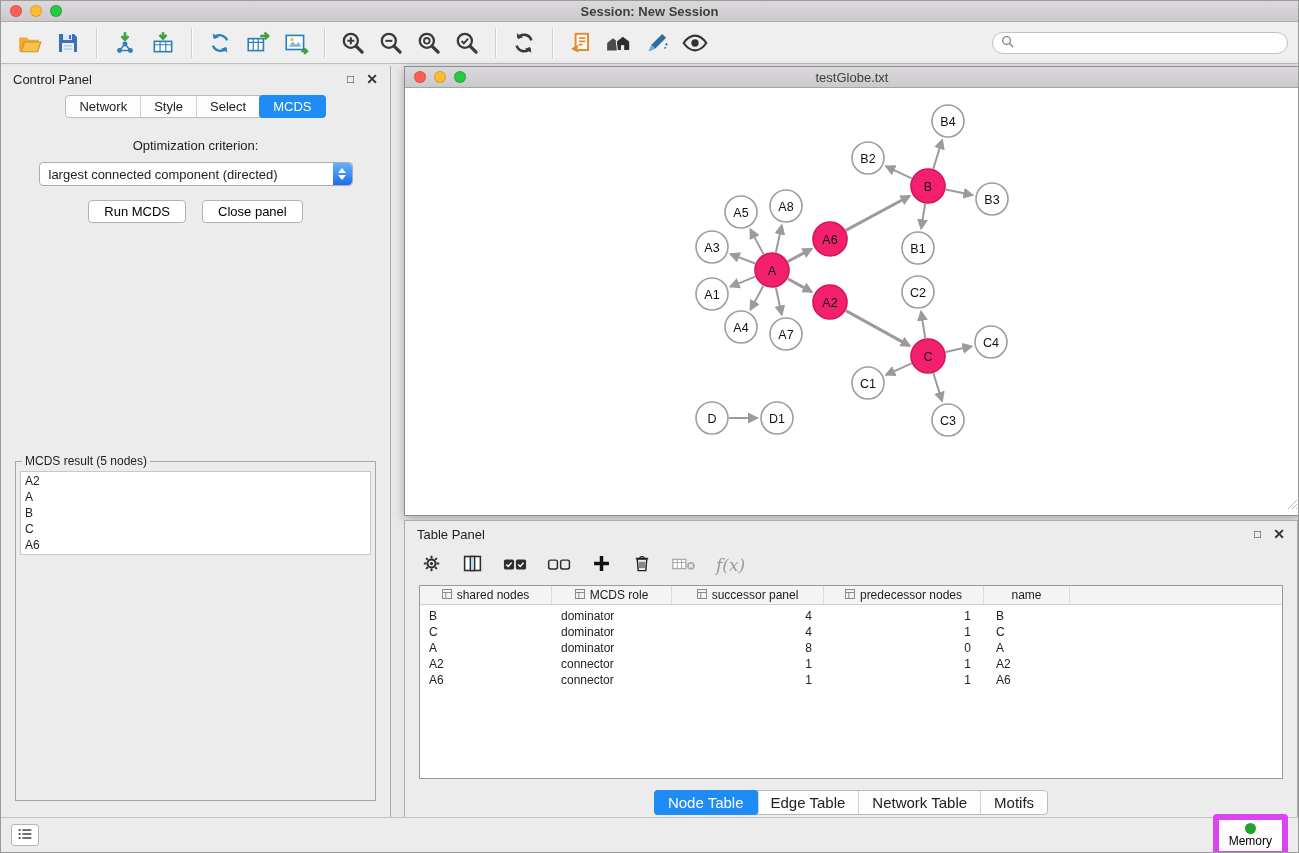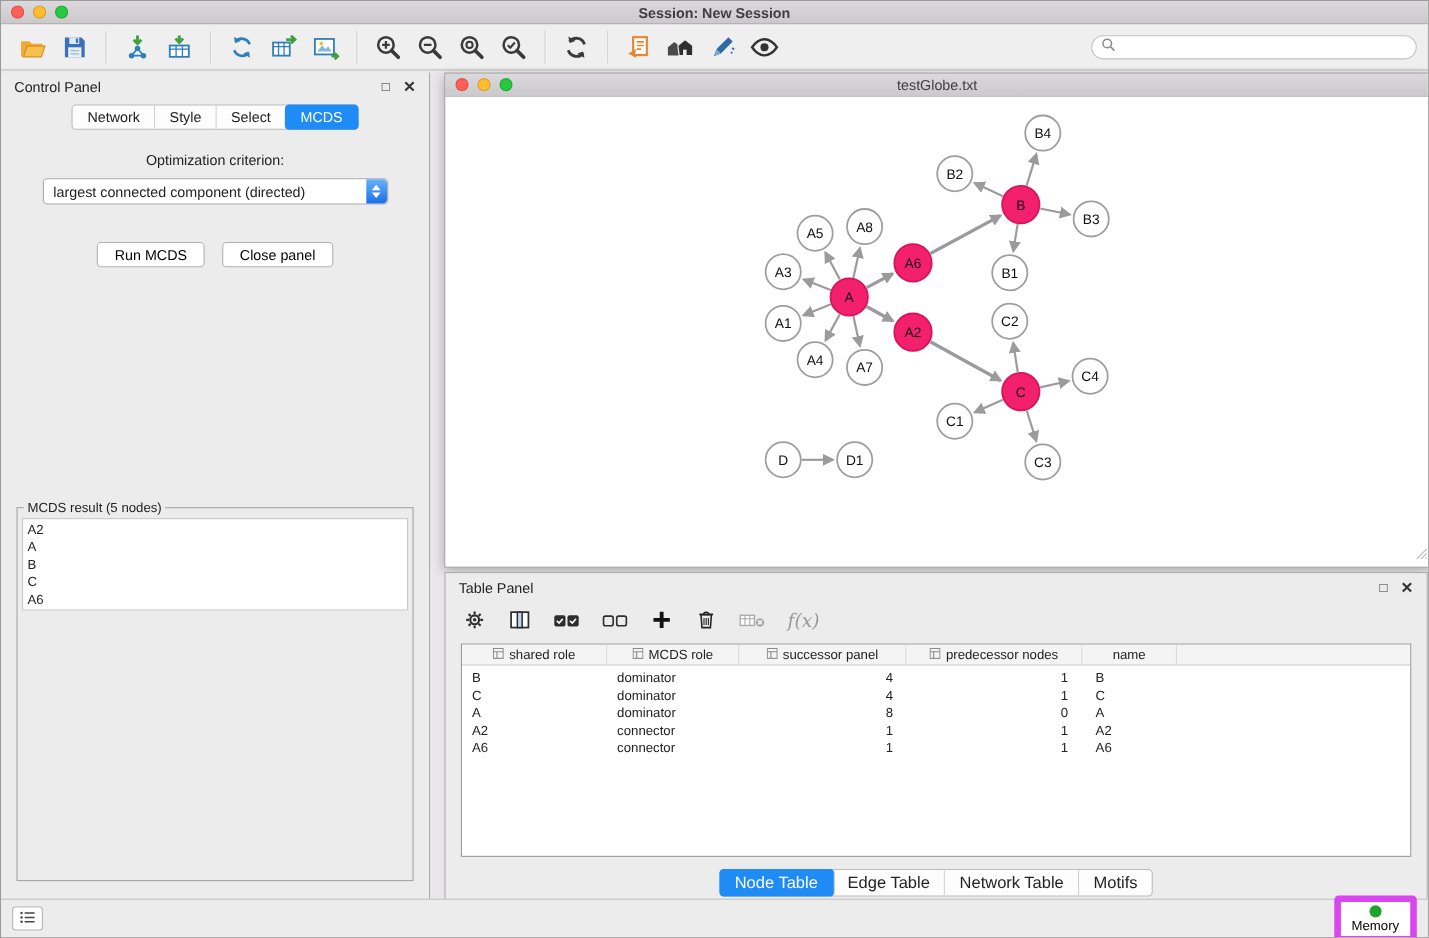--- a/index.html
+++ b/index.html
@@ -54,21 +54,21 @@
   .dd-stepper { position:absolute; right:0px; top:0px; bottom:0px; width:19px;
                 background:linear-gradient(#66B1F9,#1D6FE8); border-radius:0 4px 4px 0;
                 display:flex; flex-direction:column; align-items:center; justify-content:center; gap:2px; }
   .tri-up { width:0; height:0; border-left:4px solid transparent; border-right:4px solid transparent;
             border-bottom:5px solid #fff; }
   .tri-dn { width:0; height:0; border-left:4px solid transparent; border-right:4px solid transparent;
             border-top:5px solid #fff; }
 
   .cp-buttons { display:flex; justify-content:center; gap:16px; margin-top:14px; }
   .btn { background:#fff; border:1px solid #B3B3B3; border-radius:4px; font-size:13px;
-         padding:3px 15px; cursor:pointer; font-family:"Liberation Sans",sans-serif;margin-top:20px; }
+         padding:3px 15px; cursor:pointer; font-family:"Liberation Sans",sans-serif; }
 
   .result-fieldset { margin:auto 14px 16px 14px; height:347px; border:1px solid #A6A6A6;
                      padding:3px 4px 6px 4px; display:flex; flex-direction:column; }
   .result-fieldset legend { font-size:12px; padding:0 3px; margin-left:2px; }
   .result-list { flex:1; background:#fff; border:1px solid #C8C8C8; font-size:12px;
                  padding:1px 4px; overflow:hidden; }
   .mcds-item { line-height:16px; cursor:default; }
 
   
   .workspace { flex:1; position:relative; background:#E9E7E9; }
@@ -551,21 +551,21 @@
           </button>
         </div>
 
         <div class="tp-tablewrap">
           <div class="thead">
             <div class="hcell c0">
               <span><svg width="10" height="10" viewBox="0 0 10 10">
                     <rect x="0.5" y="0.5" width="9" height="9" fill="none" stroke="#8a8a8a"></rect>
                     <path d="M0.5 3.5h9M3.8 3.5v6" stroke="#8a8a8a"></path>
                   </svg></span>
-              <span>shared role</span>
+              <span>shared nodes</span>
             </div>
             <div class="hcell c1">
               <span><svg width="10" height="10" viewBox="0 0 10 10">
                     <rect x="0.5" y="0.5" width="9" height="9" fill="none" stroke="#8a8a8a"></rect>
                     <path d="M0.5 3.5h9M3.8 3.5v6" stroke="#8a8a8a"></path>
                   </svg></span>
               <span>MCDS role</span>
             </div>
             <div class="hcell c2">
               <span><svg width="10" height="10" viewBox="0 0 10 10">

